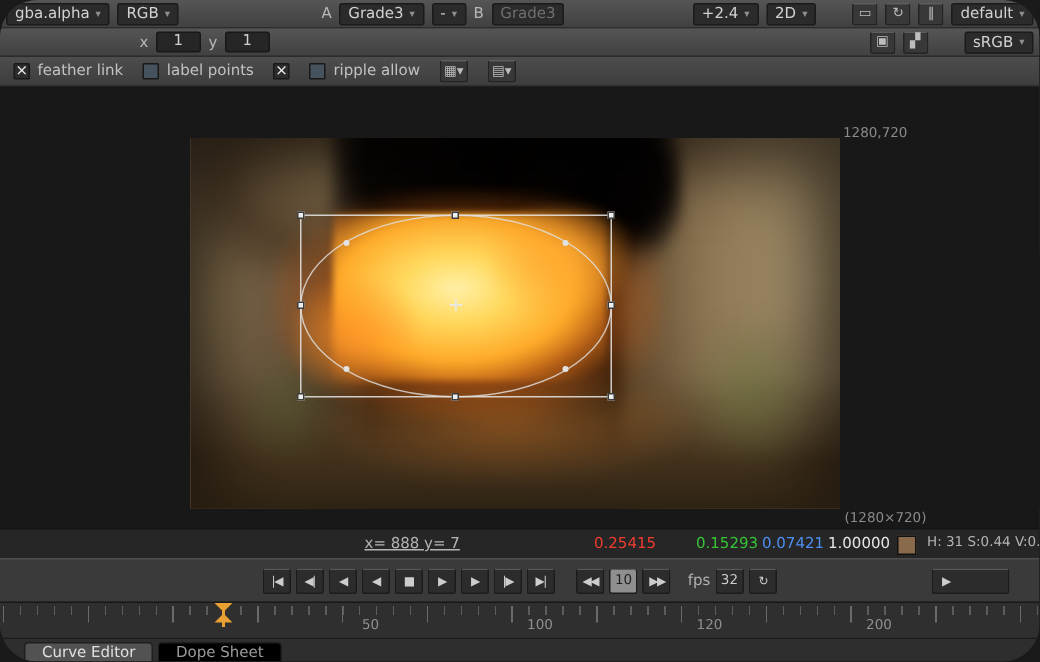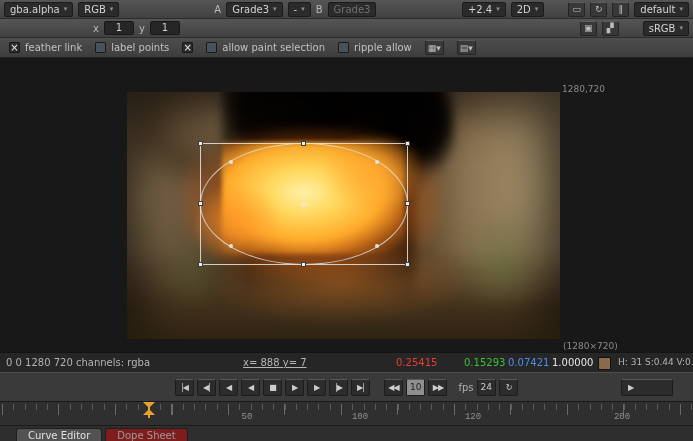--- a/index.html
+++ b/index.html
@@ -1,19 +1,19 @@
 <!DOCTYPE html>
 <html><head>
 <meta charset="utf-8">
 <style>
   * { margin:0; padding:0; box-sizing:border-box; }
   body { background:#1a1a1a; }
   .app { position:relative; width:693px; height:441px; background:#3c3c3c;
          font-family:"DejaVu Sans","Liberation Sans",sans-serif; font-size:10px;
-         color:#c2c2c2; overflow:hidden; display:flex; flex-direction:column; }
+         color:#c2c2c2; overflow:hidden; display:flex; flex-direction:column;border-radius:25px; }
 
   
   .trow { height:19px; flex:0 0 19px; display:flex; align-items:center; gap:5px;
           padding:0 4px; background:linear-gradient(#555,#414141);
           border-bottom:1px solid #2c2c2c; }
   .sel { height:15px; display:inline-flex; align-items:center; gap:4px; padding:0 5px;
          background:#2b2b2b; border:1px solid #1b1b1b; border-radius:2px;
          color:#d2d2d2; white-space:nowrap; cursor:default; }
   .sel .arr { font-size:7px; color:#8f8f8f; }
   .sel.dim { color:#707070; }
@@ -116,36 +116,36 @@
               color:#cdcdcd; font-size:8px; display:flex; align-items:center;
               justify-content:flex-start; padding-left:6px; }
 
   
   .timeline { position:relative; height:24px; flex:0 0 24px; background:#2f2f2f;
               border-top:1px solid #191919; overflow:hidden; }
   .ticks { position:absolute; left:2px; right:0; top:2px; height:6px;
            background:repeating-linear-gradient(90deg,#5c5c5c 0 1px,transparent 1px 11.3px); }
   .ticks-major { position:absolute; left:2px; right:0; top:2px; height:11px;
            background:repeating-linear-gradient(90deg,#6a6a6a 0 1px,transparent 1px 56.5px); }
-  .tlabel { position:absolute; top:10px; transform:translateX(-50%); color:#909090; font-size:9px;font-family:Liberation Mono, monospace; }
-  .tl-0{left:247px;} .tl-1{left:360px;} .tl-2{left:473px;} .tl-3{left:586px;margin-left:36px;}
+  .tlabel { position:absolute; top:10px; transform:translateX(-50%); color:#909090; font-size:9px; }
+  .tl-0{left:247px;} .tl-1{left:360px;} .tl-2{left:473px;} .tl-3{left:586px;}
   .playhead-line { position:absolute; left:148px; top:0; width:2px; height:16px; background:#e8a033; }
   .ph-top { position:absolute; left:143px; top:0; width:0; height:0;
             border-left:6px solid transparent; border-right:6px solid transparent;
             border-top:6px solid #e8a033; }
   .ph-bot { position:absolute; left:143px; top:7px; width:0; height:0;
             border-left:6px solid transparent; border-right:6px solid transparent;
             border-bottom:6px solid #e8a033; }
 
   
   .tabsbar { height:16px; flex:0 0 16px; background:#2e2e2e; border-top:1px solid #1b1b1b;
              display:flex; gap:3px; padding:2px 0 0 16px; }
   .tab { padding:1px 11px 0; font-size:10px; border:1px solid #1f1f1f; border-bottom:none;
          border-radius:3px 3px 0 0; background:#525252; color:#e0e0e0; }
-  .tab.inactive { background:#7f1d1d; color:#9b9b9b; }
+  .tab.inactive { background:#000000; color:#9b9b9b; }
 </style>
 </head>
 <body>
 
 <div class="app">
 
   <div class="trow">
     <div class="sel">
       <span>gba.alpha</span>
       <span class="arr">▾</span>
@@ -218,24 +218,20 @@
     <div class="check">
       <span class="cb on">×</span>
       <span>feather link</span>
     </div>
     <div class="check">
       <span class="cb"></span>
       <span>label points</span>
     </div>
     <div class="check">
       <span class="cb on">×</span>
-    </div>
-    <div class="check">
-      <span class="cb"></span>
-      <span>allow paint selection</span>
     </div>
     <div class="check">
       <span class="cb"></span>
       <span>ripple allow</span>
     </div>
     <div class="iconbtn">
       <span>▦</span>
       <span class="arr">▾</span>
     </div>
     <div class="iconbtn">
@@ -275,21 +271,20 @@
         <div class="dt d3"></div>
         <div class="dt d4"></div>
         <div class="ctr">+</div>
       </div>
     </div>
     <div class="res-label">1280,720</div>
     <div class="fmt-label">(1280×720)</div>
   </div>
 
   <div class="status">
-    <span class="st-info">0 0 1280 720 channels: rgba</span>
     <span class="st-coords">x= 888 y=  7</span>
     <span class="st-r">0.25415</span>
     <span class="st-g">0.15293</span>
     <span class="st-b">0.07421</span>
     <span class="st-a">1.00000</span>
     <span class="st-swatch" style="background: rgb(138, 106, 77);"></span>
     <span class="st-hsv">H: 31 S:0.44 V:0.54</span>
   </div>
 
   <div class="transport">
@@ -301,21 +296,21 @@
     <div class="tbtn">▶</div>
     <div class="tbtn">▶</div>
     <div class="tbtn">|▶</div>
     <div class="tbtn">▶|</div>
     <div style="width:8px"></div>
     <div class="tbtn">◀◀</div>
     <div class="tbtn framebox">10</div>
     <div class="tbtn">▶▶</div>
     <span class="fps-lbl">fps</span>
     <div class="tbtn" style="letter-spacing:0;font-size:9px">
-      <span>24</span>
+      <span>32</span>
     </div>
     <div class="tbtn">
       <span>↻</span>
     </div>
     <div class="flipbook">
       <span>▶</span>
     </div>
   </div>
 
   <div class="timeline">

